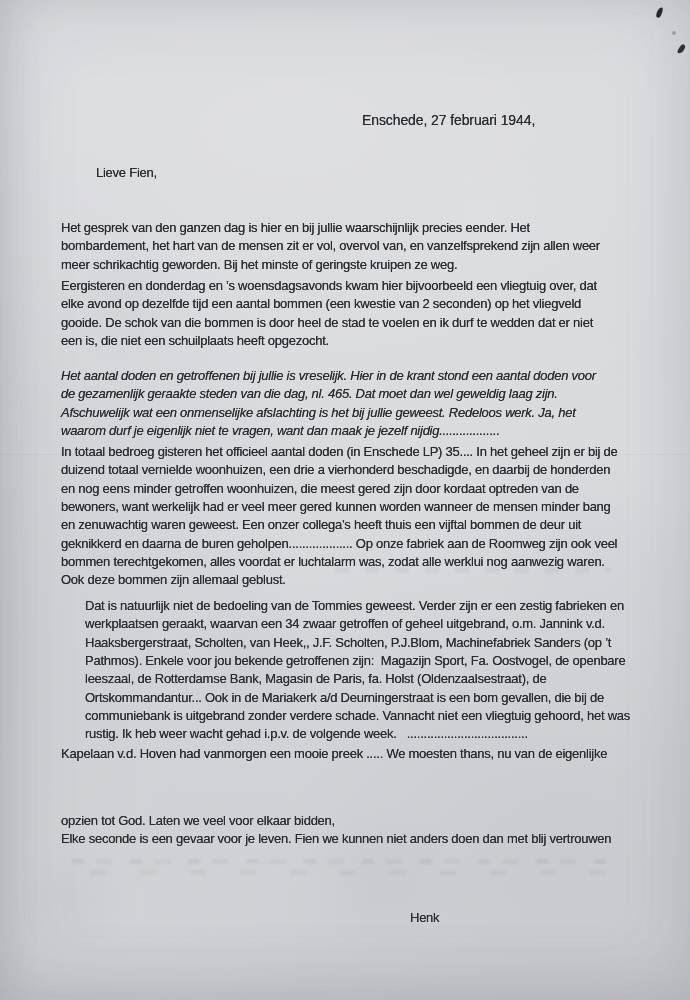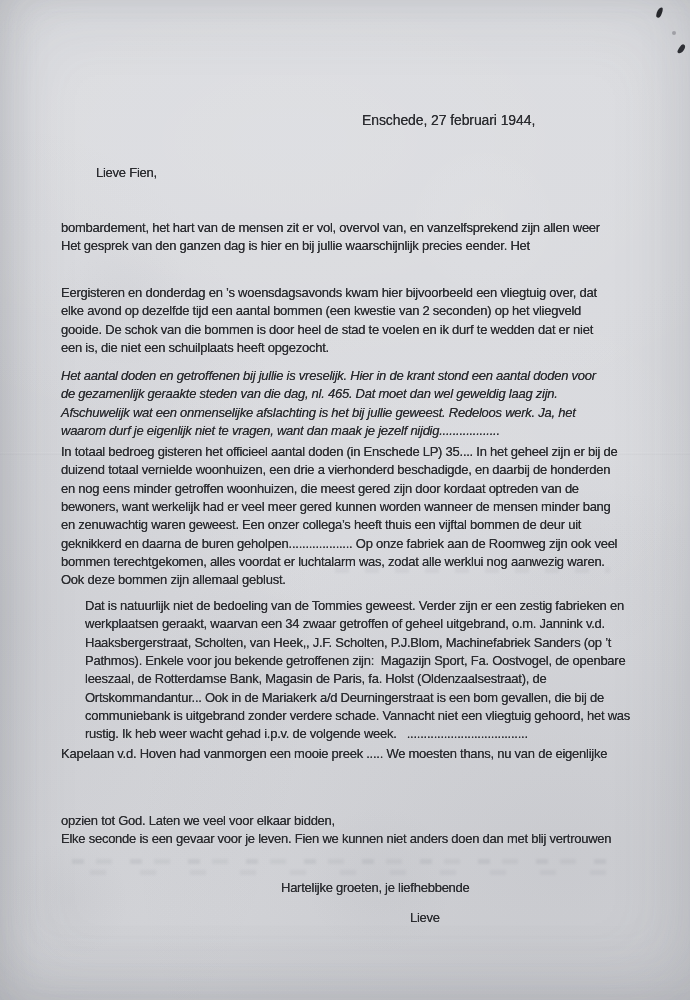--- a/index.html
+++ b/index.html
@@ -57,21 +57,21 @@
   .salutation { left: 62px; top: 165px; margin-left: 34px; }
   .para {
     position: absolute;
     left: 61px;
     white-space: pre;
     font-size: 13px;
     letter-spacing: -0.25px;
     text-shadow: 0 0 0.6px rgba(42,43,47,0.85);
   }
   .para .line { height: 18.34px; line-height: 18.34px; }
-  .p1 { top: 219px; } .p2 { top: 284px; } .p3 { top: 367px; font-style: italic; }
+  .p1 { top: 219px; } .p2 { top: 277px; } .p3 { top: 367px; font-style: italic; }
   .p4 { top: 443px; } .p5 { top: 597px; margin-left: 24px; } .p6 { top: 745px; }
   .p7 { top: 812px; }
   .closing { left: 281px; top: 880px; }
   .signature { left: 410px; top: 910px; }
   
   .bleed { position: absolute; pointer-events: none; filter: blur(1.3px); }
   .bleed-1 {
     left: 72px; top: 859px; width: 545px; height: 16px;
     background:
       repeating-linear-gradient(90deg, rgba(112,114,124,0.22) 0 12px, rgba(112,114,124,0) 12px 24px, rgba(112,114,124,0.15) 24px 40px, rgba(112,114,124,0) 40px 58px) 0 0 / 100% 5px no-repeat,
@@ -104,31 +104,30 @@
 <body>
 
 <div class="paper">
   <div class="texture"></div>
   <div class="crease"></div>
 
   <div class="text date">Enschede, 27 februari 1944,</div>
   <div class="text salutation">Lieve Fien,</div>
 
   <div id="letter-body">
-      <div class="para p1"><div class="line">bombardement, het hart van de mensen zit er vol, overvol van, en vanzelfsprekend zijn allen weer</div><div class="line">Het gesprek van den ganzen dag is hier en bij jullie waarschijnlijk precies eender. Het</div></div>
+      <div class="para p1"><div class="line">Het gesprek van den ganzen dag is hier en bij jullie waarschijnlijk precies eender. Het</div><div class="line">bombardement, het hart van de mensen zit er vol, overvol van, en vanzelfsprekend zijn allen weer</div><div class="line">meer schrikachtig geworden. Bij het minste of geringste kruipen ze weg.</div></div>
       <div class="para p2"><div class="line">Eergisteren en donderdag en ’s woensdagsavonds kwam hier bijvoorbeeld een vliegtuig over, dat</div><div class="line">elke avond op dezelfde tijd een aantal bommen (een kwestie van 2 seconden) op het vliegveld</div><div class="line">gooide. De schok van die bommen is door heel de stad te voelen en ik durf te wedden dat er niet</div><div class="line">een is, die niet een schuilplaats heeft opgezocht.</div></div>
       <div class="para p3"><div class="line">Het aantal doden en getroffenen bij jullie is vreselijk. Hier in de krant stond een aantal doden voor</div><div class="line">de gezamenlijk geraakte steden van die dag, nl. 465. Dat moet dan wel geweldig laag zijn.</div><div class="line">Afschuwelijk wat een onmenselijke afslachting is het bij jullie geweest. Redeloos werk. Ja, het</div><div class="line">waarom durf je eigenlijk niet te vragen, want dan maak je jezelf nijdig..................</div></div>
       <div class="para p4"><div class="line">In totaal bedroeg gisteren het officieel aantal doden (in Enschede LP) 35.... In het geheel zijn er bij de</div><div class="line">duizend totaal vernielde woonhuizen, een drie a vierhonderd beschadigde, en daarbij de honderden</div><div class="line">en nog eens minder getroffen woonhuizen, die meest gered zijn door kordaat optreden van de</div><div class="line">bewoners, want werkelijk had er veel meer gered kunnen worden wanneer de mensen minder bang</div><div class="line">en zenuwachtig waren geweest. Een onzer collega’s heeft thuis een vijftal bommen de deur uit</div><div class="line">geknikkerd en daarna de buren geholpen................... Op onze fabriek aan de Roomweg zijn ook veel</div><div class="line">bommen terechtgekomen, alles voordat er luchtalarm was, zodat alle werklui nog aanwezig waren.</div><div class="line">Ook deze bommen zijn allemaal geblust.</div></div>
       <div class="para p5"><div class="line">Dat is natuurlijk niet de bedoeling van de Tommies geweest. Verder zijn er een zestig fabrieken en</div><div class="line">werkplaatsen geraakt, waarvan een 34 zwaar getroffen of geheel uitgebrand, o.m. Jannink v.d.</div><div class="line">Haaksbergerstraat, Scholten, van Heek,, J.F. Scholten, P.J.Blom, Machinefabriek Sanders (op ’t</div><div class="line">Pathmos). Enkele voor jou bekende getroffenen zijn:  Magazijn Sport, Fa. Oostvogel, de openbare</div><div class="line">leeszaal, de Rotterdamse Bank, Magasin de Paris, fa. Holst (Oldenzaalsestraat), de</div><div class="line">Ortskommandantur... Ook in de Mariakerk a/d Deurningerstraat is een bom gevallen, die bij de</div><div class="line">communiebank is uitgebrand zonder verdere schade. Vannacht niet een vliegtuig gehoord, het was</div><div class="line">rustig. Ik heb weer wacht gehad i.p.v. de volgende week.   ....................................</div></div>
       <div class="para p6"><div class="line">Kapelaan v.d. Hoven had vanmorgen een mooie preek ..... We moesten thans, nu van de eigenlijke</div></div>
       <div class="para p7"><div class="line">opzien tot God. Laten we veel voor elkaar bidden,</div><div class="line">Elke seconde is een gevaar voor je leven. Fien we kunnen niet anders doen dan met blij vertrouwen</div></div>
     </div>
 
-  <div class="text closing">Hartelijke groeten, je liefhebbende</div>
-  <div class="text signature">Lieve</div>
+  <div class="text signature">Henk</div>
 
   <div class="bleed bleed-1"></div>
   <div class="bleed bleed-2"></div>
 
   <div class="speck speck-a"></div>
   <div class="speck speck-dot"></div>
   <div class="speck speck-b"></div>
 
   <div class="vignette"></div>
 </div>

